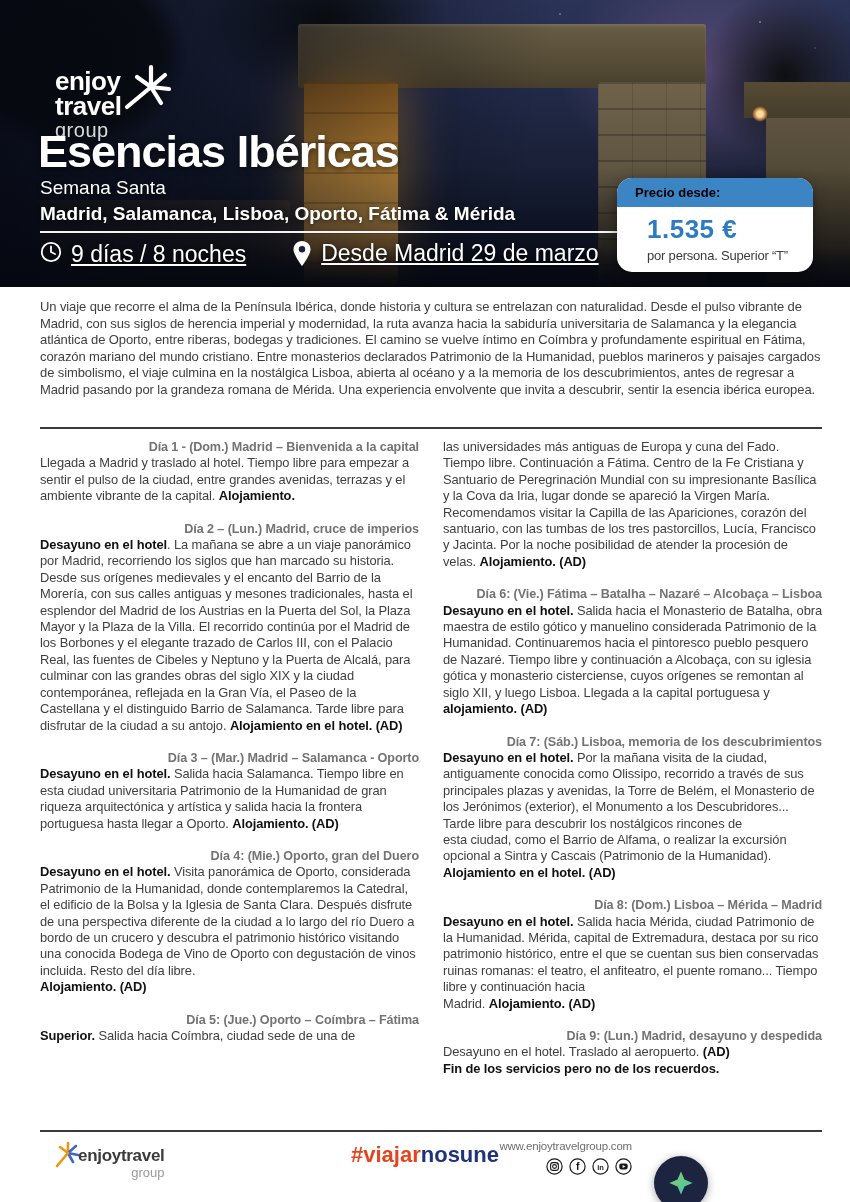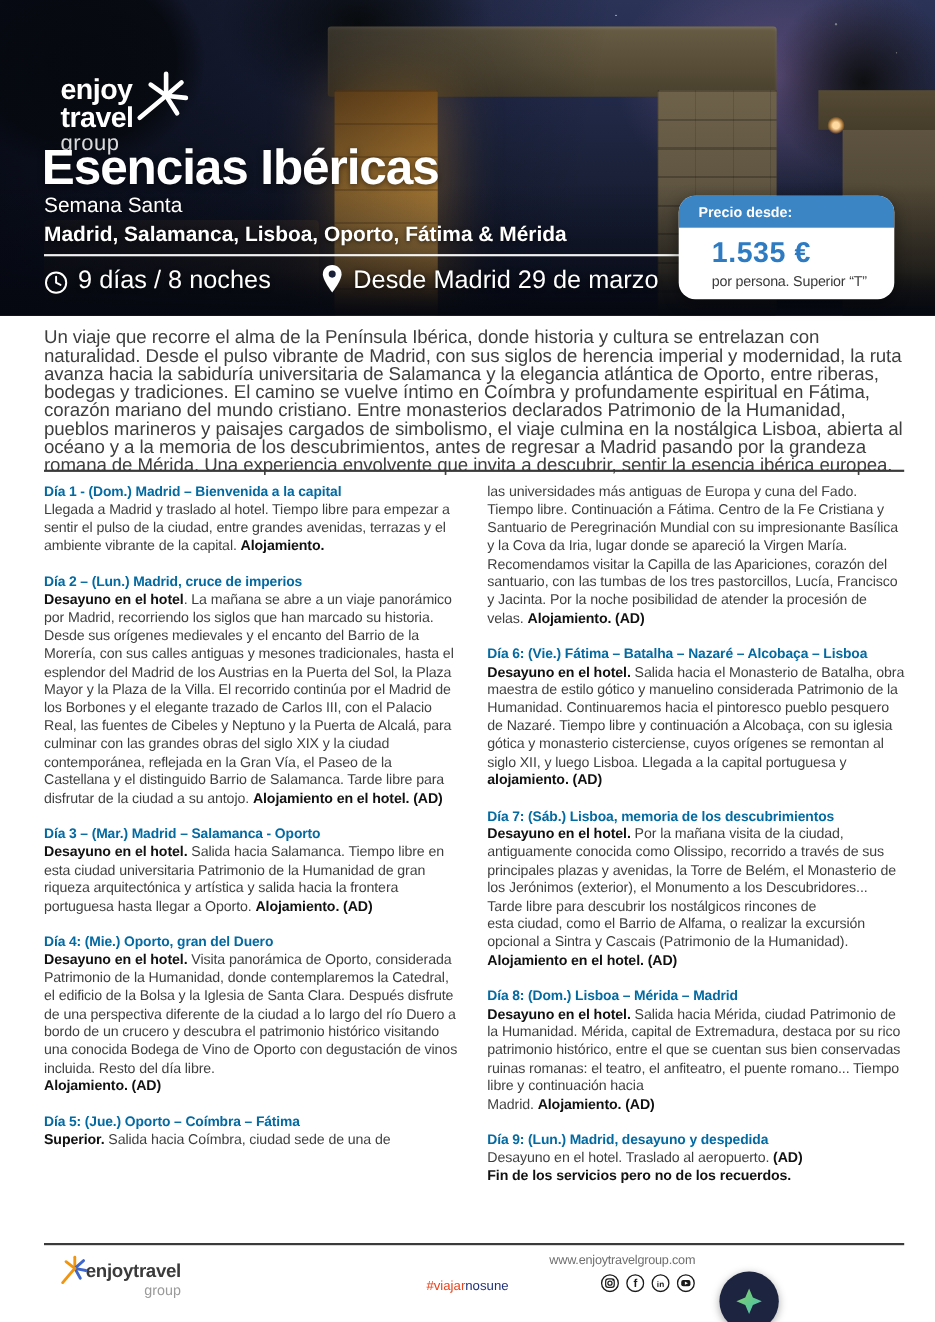--- a/index.html
+++ b/index.html
@@ -64,49 +64,49 @@
   .logo-sub{font-weight:400;font-size:20px;opacity:.85;letter-spacing:.5px;line-height:22px;}
   .hero-title{position:absolute;left:38px;top:126px;font-size:45px;font-weight:700;letter-spacing:-1px;
               text-shadow:0 2px 6px rgba(0,0,0,.55);}
   .hero-subtitle{position:absolute;left:40px;top:177px;font-size:19px;font-weight:400;
                  text-shadow:0 1px 4px rgba(0,0,0,.6);}
   .hero-route{position:absolute;left:40px;top:203px;font-size:19px;font-weight:700;
               text-shadow:0 1px 4px rgba(0,0,0,.6);}
   .hero-rule{position:absolute;left:40px;top:231px;width:592px;height:2px;background:#fff;opacity:.95;}
   .hero-meta{position:absolute;left:40px;top:240px;display:flex;align-items:center;font-size:23px;
              text-shadow:0 1px 4px rgba(0,0,0,.6);}
-  .meta-item{display:flex;align-items:flex-end;gap:9px;}
+  .meta-item{display:flex;align-items:flex-start;gap:9px;text-decoration:underline;}
   .meta-gap{width:46px;}
 
   .price-card{position:absolute;left:617px;top:178px;width:196px;border-radius:15px;background:#fff;
               box-shadow:0 4px 14px rgba(0,0,0,.4);overflow:hidden;}
-  .price-head{background:#3c85c5;color:#ffffff;font-size:13px;font-weight:700;padding:7px 0 7px 18px;}
+  .price-head{background:#3c85c5;color:#000000;font-size:13px;font-weight:700;padding:7px 0 7px 18px;}
   .price-body{padding:7px 14px 9px 30px;}
   .price-value{color:#2e7bc1;font-size:26px;font-weight:700;letter-spacing:.5px;}
   .price-note{color:#3a3a3a;font-size:13px;margin-top:3px;letter-spacing:-.2px;}
 
   
-  .intro{position:absolute;left:40px;top:299px;width:782px;font-size:17px;line-height:16.6px;
+  .intro{position:absolute;left:40px;top:299px;width:782px;font-size:13px;line-height:16.6px;
          color:#3f3f3f;letter-spacing:-.1px;}
   .divider{position:absolute;left:40px;top:427px;width:782px;height:2px;background:#3a3a3a;}
   .columns{position:absolute;left:40px;top:439px;width:782px;display:flex;gap:24px;}
   .col{width:379px;}
   .day-block{margin-bottom:16px;}
-  .day-title{font-size:12.6px;font-weight:700;color:#0369a1;letter-spacing:-.1px;line-height:16.4px;white-space:nowrap;}
+  .day-title{font-size:12.6px;font-weight:700;color:#737373;letter-spacing:-.1px;line-height:16.4px;white-space:nowrap;text-align:right;}
   .day-body{font-size:12.9px;color:#3f3f3f;line-height:16.4px;letter-spacing:-.1px;white-space:pre-line;}
   .day-body b{color:#111;}
 
   
   .footer-line{position:absolute;left:40px;top:1130px;width:782px;height:2px;background:#3a3a3a;}
   .footer{position:absolute;left:0;top:1138px;width:702px;height:64px;}
   .f-logo{position:absolute;left:56px;top:8px;}
   .f-logo-star{position:absolute;left:-2px;top:-6px;}
   .f-logo-name{font-size:17px;font-weight:700;color:#3b3b3b;letter-spacing:-.3px;margin-left:22px;}
   .f-logo-sub{font-size:13px;color:#9a9a9a;text-align:right;margin-left:22px;line-height:13px;}
-  .hashtag{position:absolute;left:0;top:24px;width:850px;text-align:center;font-size:12px;font-weight:400;}
+  .hashtag{position:absolute;left:0;top:4px;width:850px;text-align:center;font-size:22px;font-weight:700;}
   .hashtag .h1{color:#e8431d;}
   .hashtag .h2{color:#20327a;}
   .f-right{position:absolute;right:70px;top:2px;text-align:right;}
   .website{font-size:11.5px;color:#6e6e6e;letter-spacing:-.2px;margin-left:32px;}
   .socials{margin-top:6px;display:flex;gap:6px;justify-content:flex-end;}
   .fab{position:absolute;right:-6px;bottom:-8px;width:54px;height:54px;border-radius:50%;
        background:#1c2440;display:flex;align-items:center;justify-content:center;
        box-shadow:0 2px 8px rgba(0,0,0,.35);}
 </style>
 </head>

